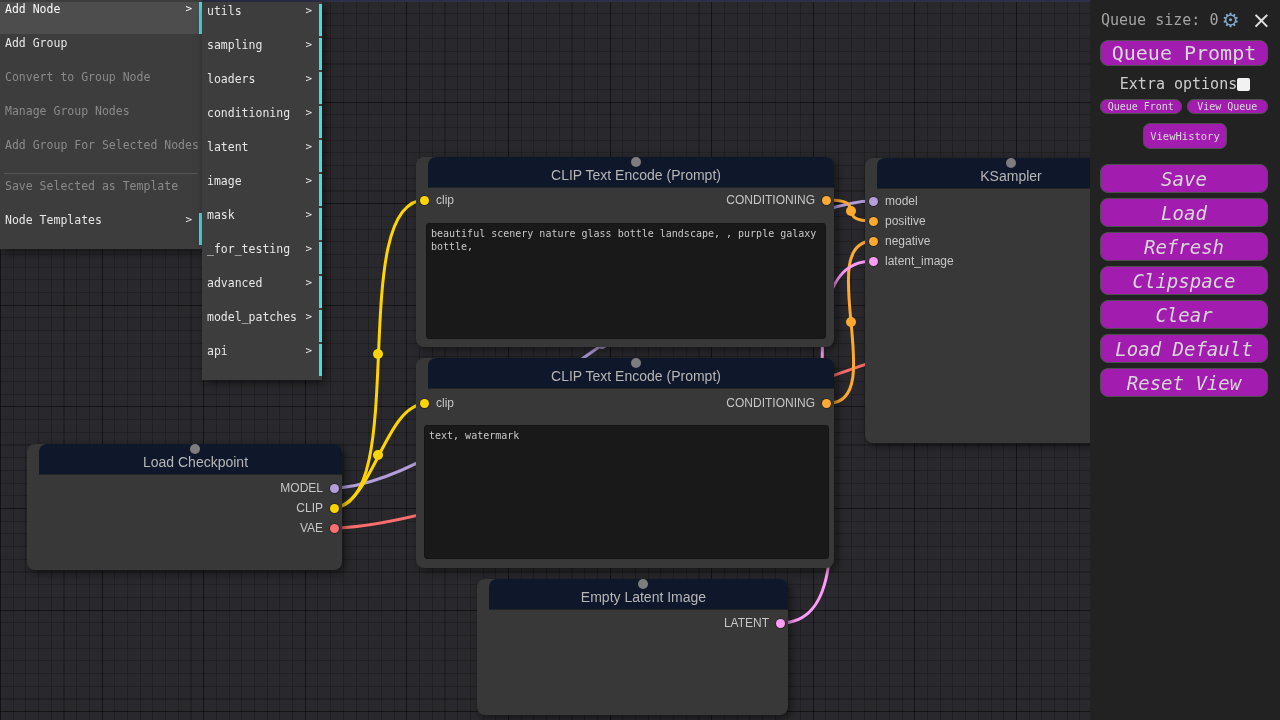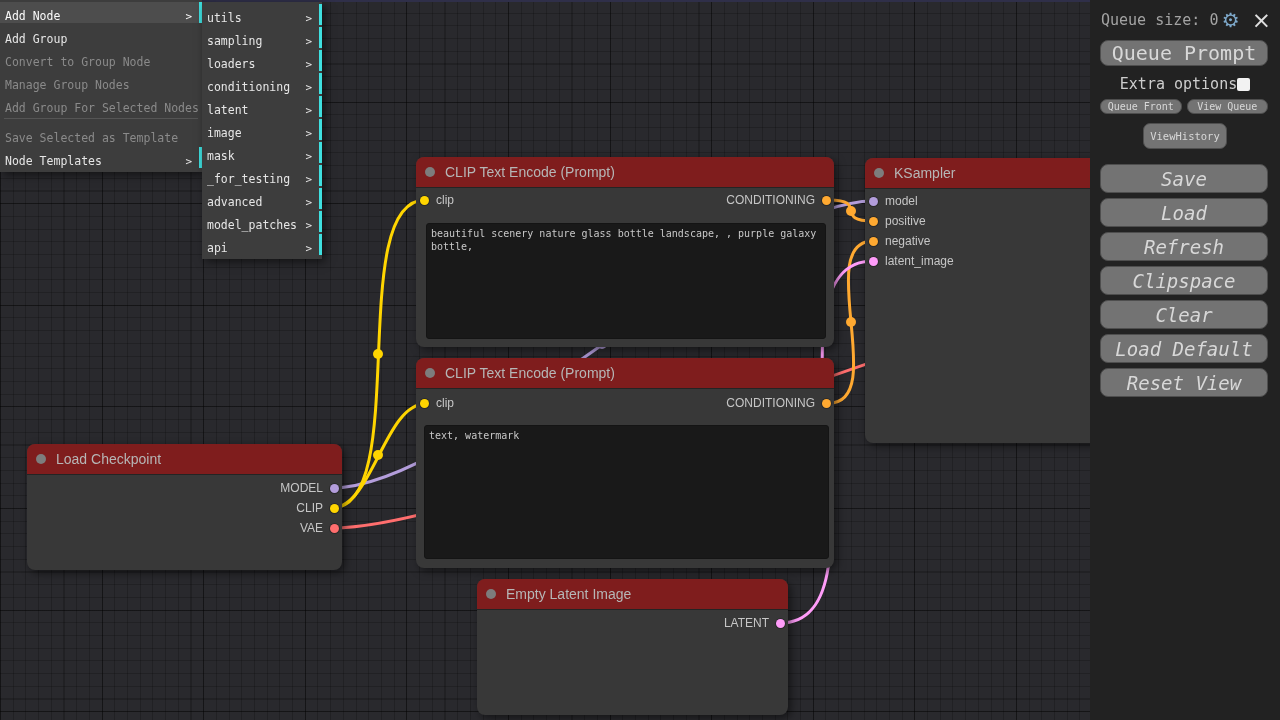--- a/index.html
+++ b/index.html
@@ -14,54 +14,54 @@
       repeating-linear-gradient(to bottom, rgba(0,0,0,.38) 0 1px, transparent 1px 101.6px),
       repeating-linear-gradient(to right, rgba(0,0,0,.20) 0 1px, transparent 1px 12.7px),
       repeating-linear-gradient(to bottom, rgba(0,0,0,.20) 0 1px, transparent 1px 12.7px);}
   #top-edge{position:absolute;top:0;left:0;right:0;height:2px;background:#2f2f49;z-index:3;}
   #wires{position:absolute;inset:0;z-index:1;pointer-events:none;}
   #nodes-layer{position:absolute;inset:0;z-index:2;}
 
   
   .node{position:absolute;background:#383838;border-radius:8px;
     box-shadow:3px 3px 9px rgba(0,0,0,.5);}
-  .titlebar{position:absolute;left:0;top:0;right:0;height:30px;background:#7f1d1d;
-    border-radius:8px 8px 0 0;border-bottom:1px solid #242424;display:flex;align-items:center;}
+  .titlebar{position:absolute;left:12px;top:0;right:0;height:30px;background:#0f172a;
+    border-radius:8px 8px 0 0;border-bottom:1px solid #242424;display:flex;align-items:center;flex-direction:column;}
   .title-dot{width:10px;height:10px;border-radius:50%;background:#7d7d7d;margin-left:9px;flex:none;}
   .title-text{margin-left:10px;font-size:14px;color:#b6b6b6;white-space:nowrap;}
   .port{position:absolute;height:16px;display:flex;align-items:center;font-size:12px;color:#c6c6c6;}
   .port .pdot{width:9px;height:9px;border-radius:50%;flex:none;box-shadow:0 0 0 1px rgba(0,0,0,.25);}
   .port.in{left:4px;}  .port.in .plabel{margin-left:7px;white-space:nowrap;}
   .port.out{right:3px;flex-direction:row-reverse;} .port.out .plabel{margin-right:7px;white-space:nowrap;}
   .prompt{position:absolute;background:#191919;border:1px solid #141414;border-radius:3px;
     color:#c8c8c8;font-family:"DejaVu Sans Mono",monospace;font-size:10px;line-height:13px;
     resize:none;outline:none;padding:3px 0 3px 4px;box-sizing:border-box;overflow:hidden;}
 
   
   .ctxmenu{position:absolute;background:#3d3d3d;padding:2px 0;z-index:20;
     box-shadow:3px 3px 9px rgba(0,0,0,.55);font-family:"DejaVu Sans Mono",monospace;}
   #context-menu{left:0;top:0;width:202px;}
   #context-submenu{left:202px;top:2px;width:120px;z-index:21;}
-  .menu-row{height:21px;margin-bottom:2px;display:flex;align-items:flex-end;font-size:11.5px;
+  .menu-row{height:32px;margin-bottom:2px;display:flex;align-items:flex-start;font-size:11.5px;
     color:#e6e6e6;padding-left:5px;box-sizing:border-box;position:relative;cursor:pointer;}
   .menu-row.hl{background:#4d4d4d;color:#fafafa;}
   .menu-row.dis{color:#8a8a8a;cursor:default;}
   .menu-row.has-sub{border-right:3px solid var(--accent-cyan);}
   .marrow{position:absolute;right:7px;font-size:11px;}
   .menu-sep{height:1px;background:#555;margin:3px 4px 5px 4px;}
 
   
   #sidebar{position:absolute;right:0;top:0;width:190px;height:720px;background:#222222;z-index:10;
     font-family:"DejaVu Sans Mono",monospace;}
   .sb-header{position:absolute;top:7px;left:11px;right:9px;height:26px;display:flex;align-items:center;}
   .sb-qlabel,.sb-qvalue{font-size:15px;color:#a3a3a3;white-space:pre;}
   .sb-spacer{flex:1;}
   .gear{font-family:"DejaVu Sans",sans-serif;font-size:20px;color:#7ea9cb;cursor:pointer;margin-right:12px;line-height:20px;}
   .close-x{font-family:"DejaVu Sans",sans-serif;font-size:23px;color:#e0e0e0;cursor:pointer;line-height:20px;}
-  .btn{background:#737373;border:1px solid #4e4e4e;border-radius:8px;color:#d8d8d8;
+  .btn{background:#a21caf;border:1px solid #4e4e4e;border-radius:8px;color:#d8d8d8;
     display:flex;align-items:center;justify-content:center;box-sizing:border-box;cursor:pointer;
     font-family:inherit;white-space:nowrap;}
   #queue-prompt{position:absolute;top:40px;left:10px;width:168px;height:26px;font-size:20px;}
   .extra-row{position:absolute;top:76px;left:0;right:0;height:16px;display:flex;align-items:center;justify-content:center;}
   .extra-label{font-size:15px;color:#cdcdcd;}
   .checkbox{width:13px;height:13px;background:#f2f2f2;border-radius:2px;cursor:pointer;}
   .small-row{position:absolute;top:99px;left:10px;width:168px;display:flex;gap:5px;}
   .small-btn{height:15px;font-size:10px;flex:1;border-radius:7px;}
   #view-history{position:absolute;top:123px;left:53px;width:84px;height:26px;border-radius:7px;
     flex-direction:row;font-size:10.5px;line-height:11px;}

